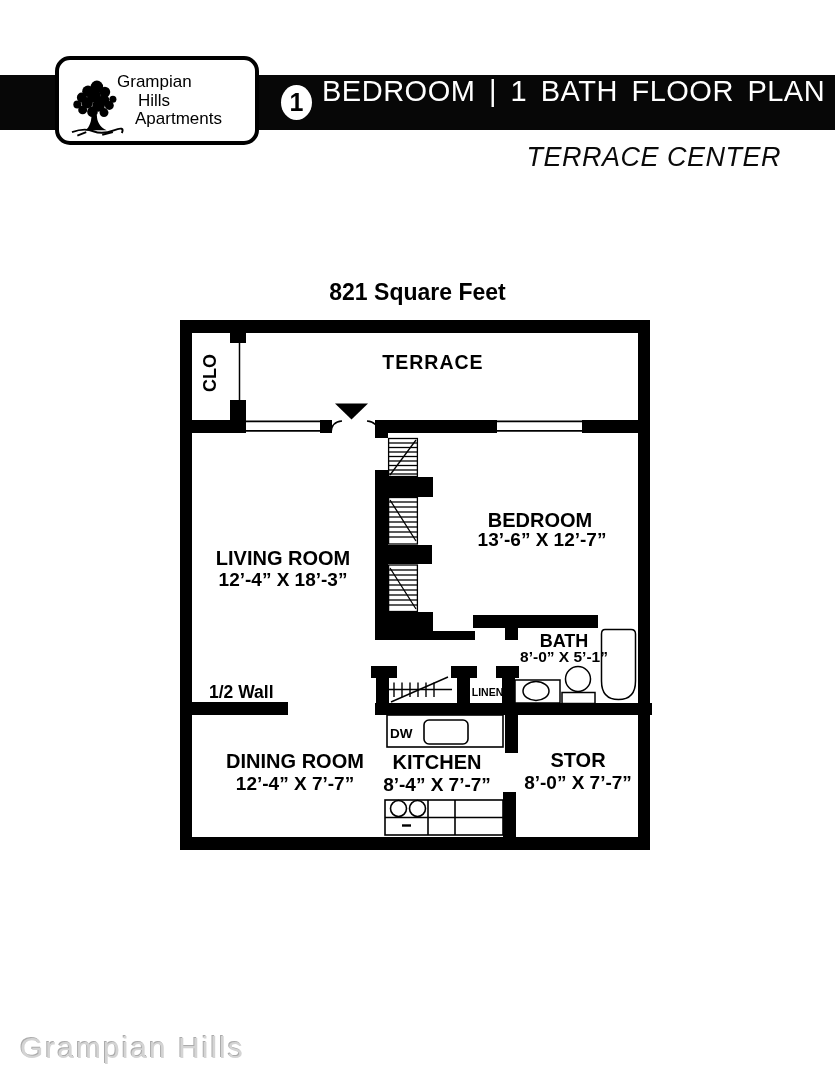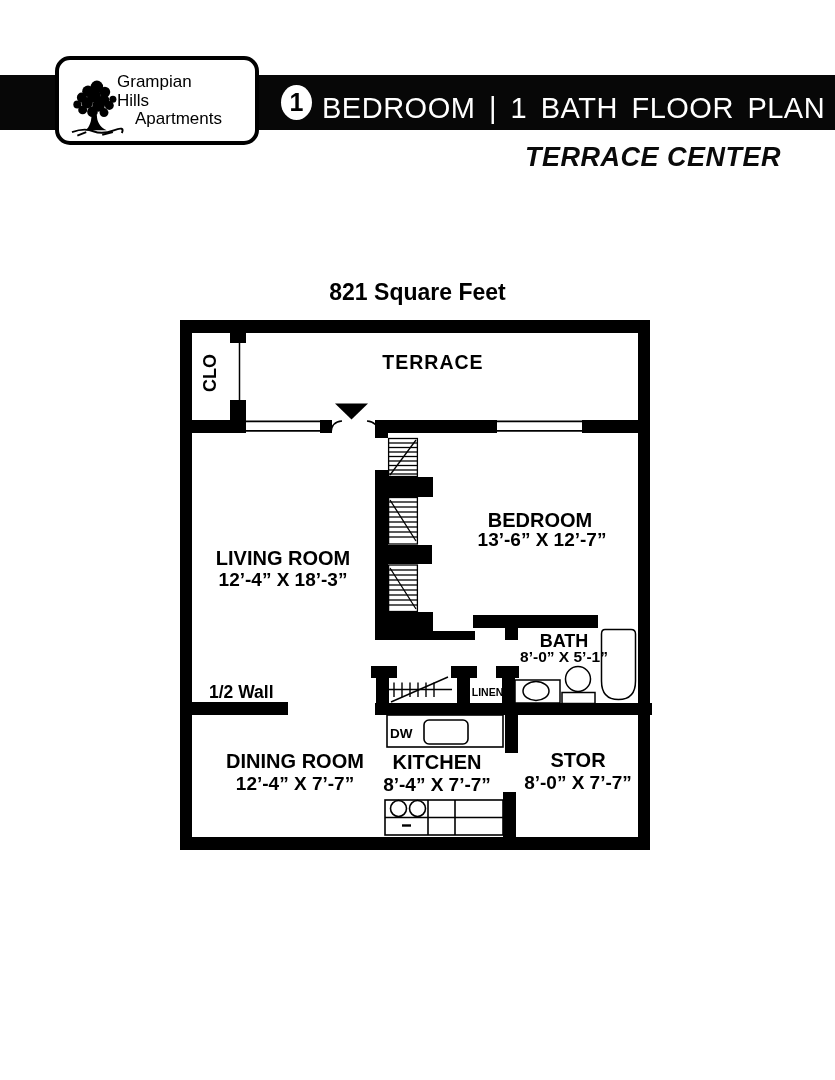--- a/index.html
+++ b/index.html
@@ -1,32 +1,32 @@
 <!DOCTYPE html>
 <html><head>
 <meta charset="utf-8">
 <style>
   html,body{margin:0;padding:0;background:#fff;}
   .page{position:relative;width:835px;height:1080px;background:#fff;overflow:hidden;
         font-family:"Liberation Sans",sans-serif;}
   
   .topbar{position:absolute;left:0;top:75px;width:835px;height:55px;background:#070707;}
-  .bar-title{position:absolute;left:322px;top:81px;height:55px;display:flex;align-items:center;
+  .bar-title{position:absolute;left:322px;top:64px;height:55px;display:flex;align-items:center;
              color:#fff;font-size:29px;letter-spacing:.5px;word-spacing:5px;white-space:nowrap;}
   .badge{position:absolute;left:281px;top:85px;width:31px;height:35px;background:#fff;
          border-radius:50%;display:flex;align-items:center;justify-content:center;
          font-size:25px;font-weight:bold;color:#000;}
   .logo-box{position:absolute;left:55px;top:56px;width:204px;height:89px;background:#fff;
             border:4px solid #000;border-radius:15px;box-sizing:border-box;}
   .logo-tree{position:absolute;left:5px;top:17px;width:64px;height:64px;}
   .logo-text{position:absolute;left:58px;top:13px;font-family:Liberation Sans, sans-serif;
              font-size:17px;line-height:18.5px;color:#000;white-space:nowrap;}
-  .logo-text .l2{margin-left:0;}
+  .logo-text .l2{margin-left:21px;}
   .logo-text .l3{margin-left:18px;}
-  .subtitle{position:absolute;right:54px;top:142px;font-size:27px;font-weight:bold;
+  .subtitle{position:absolute;right:54px;top:142px;font-size:27px;font-weight:normal;
             font-style:italic;letter-spacing:.5px;color:#0a0a0a;white-space:nowrap;}
   
   .plan-title{position:absolute;left:0;top:279px;width:835px;text-align:center;
               font-size:23px;font-weight:bold;color:#000;}
   .plan-svg{position:absolute;left:160px;top:255px;width:520px;height:625px;}
   
   .watermark{position:absolute;left:20px;top:1031px;font-size:30px;letter-spacing:2px;
              color:#d4d4d4;text-shadow:-1px -1px 0 #ababab,1px 1px 0 #ffffff;white-space:nowrap;}
   svg text{font-family:"Liberation Sans",sans-serif;font-weight:bold;fill:#000;}
 </style>
@@ -205,13 +205,14 @@
     <text x="487.5" y="696" font-size="10.5" text-anchor="middle">LINEN</text>
     <text x="390" y="738" font-size="13.5">DW</text>
     <text x="295" y="768" font-size="20" text-anchor="middle">DINING ROOM</text>
     <text x="295" y="790" font-size="19" text-anchor="middle">12’-4” X 7’-7”</text>
     <text x="437" y="769" font-size="20" text-anchor="middle">KITCHEN</text>
     <text x="437" y="791" font-size="19" text-anchor="middle">8’-4” X 7’-7”</text>
     <text x="578" y="767" font-size="20" text-anchor="middle">STOR</text>
     <text x="578" y="789" font-size="19" text-anchor="middle">8’-0” X 7’-7”</text>
   </svg>
 
+  <div class="watermark">Grampian Hills</div>
 </div>
 
 </body></html>

